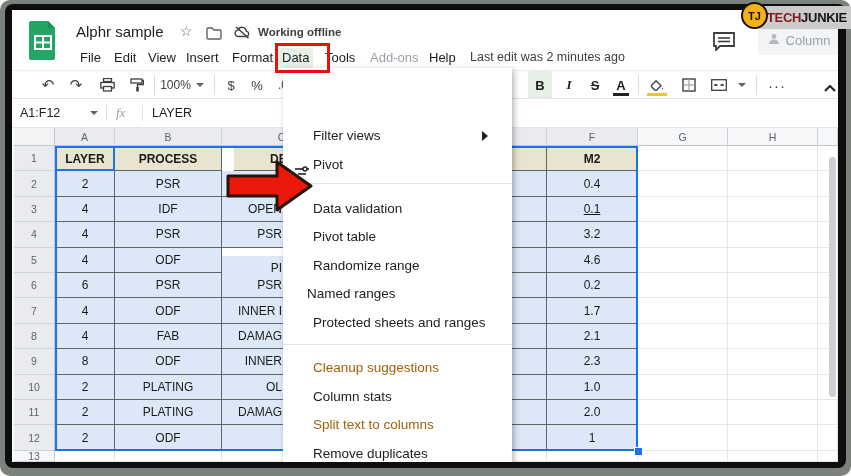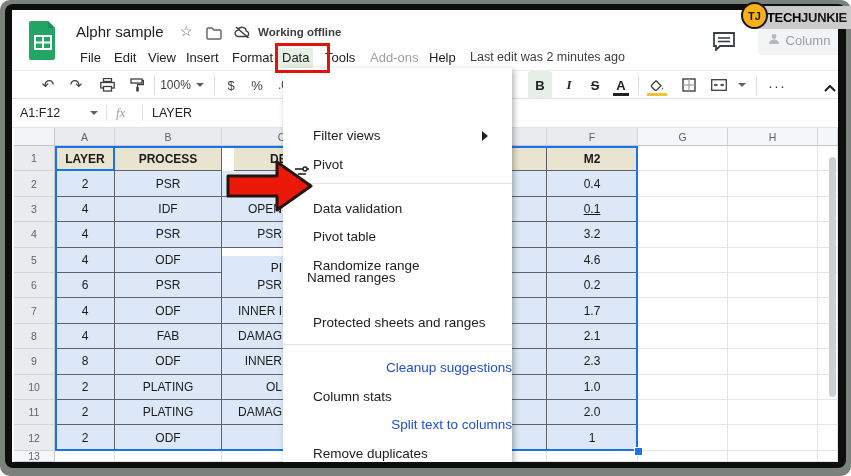--- a/index.html
+++ b/index.html
@@ -52,33 +52,33 @@
   .dcell.first-row{border-top:1px solid #5f6368;}
   .dcell.frag{justify-content:flex-end;padding-right:59px;overflow:visible;white-space:nowrap;}
   .ecell{position:absolute;box-sizing:border-box;border-right:1px solid #e4e6e9;border-bottom:1px solid #e4e6e9;background:#fff;}
   .range-border{position:absolute;left:43px;top:136px;width:583px;height:305px;box-sizing:border-box;border:2px solid #1a73e8;pointer-events:none;z-index:15;}
   .active-cell{position:absolute;left:43px;top:136px;width:60px;height:25px;box-sizing:border-box;border:2px solid #1a73e8;pointer-events:none;z-index:16;}
   .fill-handle{position:absolute;left:622px;top:437px;width:7px;height:7px;background:#1a73e8;border:1px solid #fff;box-sizing:content-box;z-index:17;}
 
   
   .menu-panel{position:absolute;left:271px;top:58px;width:229px;height:394px;background:#fff;box-shadow:2px 2px 6px rgba(0,0,0,0.3);z-index:30;}
   .menu-item{position:absolute;left:0;width:229px;height:28px;line-height:28px;box-sizing:border-box;padding-left:30px;font-size:13.5px;color:#202124;white-space:nowrap;}
-  .menu-item.disabled{color:#1d4ed8;text-align:right;}
+  .menu-item.disabled{color:#a16207;}
   .menu-divider{position:absolute;left:0;width:229px;height:1px;background:#e3e3e3;}
   .submenu-arrow{position:absolute;right:24px;top:9px;width:0;height:0;border-top:5px solid transparent;border-bottom:5px solid transparent;border-left:6px solid #202124;}
   .menu-icon{position:absolute;left:11px;top:8px;}
   .menu-scrollbar{position:absolute;right:2px;top:147px;width:7px;height:240px;background:#ccd0d4;border-radius:4px;z-index:31;}
 
   
   .red-arrow{position:absolute;left:214px;top:148px;z-index:40;}
 
   
   .tj-banner{position:absolute;left:757px;top:6px;width:94px;height:23px;background:#cbcbcb;border-radius:5px 0 0 0;z-index:70;display:flex;align-items:center;justify-content:flex-end;padding-right:4px;box-sizing:border-box;font-size:13px;font-weight:bold;letter-spacing:-0.3px;}
   .tj-circle{position:absolute;left:741px;top:2px;width:27px;height:27px;border-radius:50%;background:#f7b113;border:2px solid #141414;box-sizing:border-box;z-index:71;display:flex;align-items:center;justify-content:center;font-size:11px;font-weight:bold;color:#141414;}
-  .tj-tech{color:#000000;}
+  .tj-tech{color:#7f1d1d;}
   .tj-junkie{color:#161616;}
 
   .collapse-chevron{position:absolute;left:812px;top:68px;color:#202124;font-weight:bold;z-index:5;}
 </style>
 </head>
 <body>
 
 <div class="stage">
   <div class="frame-outer"></div>
   <div class="frame-inner"></div>
@@ -369,21 +369,21 @@
         <div class="menu-item" style="top: 54px;"><span>Filter views</span><span class="submenu-arrow"></span></div>
         <div class="menu-item" style="top: 83px;"><span>Pivot</span><span class="menu-icon"><svg width="16" height="12" viewBox="0 0 16 12">
               <line x1="1" y1="4" x2="15" y2="4" stroke="#202124" stroke-width="1.6"></line>
               <circle cx="11" cy="4" r="2" fill="#fff" stroke="#202124" stroke-width="1.4"></circle>
               <line x1="4" y1="9" x2="12" y2="9" stroke="#202124" stroke-width="1.6"></line>
             </svg></span></div>
         <div class="menu-divider" style="top: 115px;"></div>
         <div class="menu-item" style="top: 155px;"><span>Pivot table</span></div>
         <div class="menu-item" style="top: 127px;"><span>Data validation</span></div>
         <div class="menu-item" style="top: 184px;"><span>Randomize range</span></div>
-        <div class="menu-item" style="top: 196px; padding-left: 24px;"><span>Named ranges</span></div>
+        <div class="menu-item" style="top: 212px; padding-left: 24px;"><span>Named ranges</span></div>
         <div class="menu-item" style="top: 241px;"><span>Protected sheets and ranges</span></div>
         <div class="menu-divider" style="top: 276px;"></div>
         <div class="menu-item disabled" style="top: 286px;"><span>Cleanup suggestions</span></div>
         <div class="menu-item" style="top: 315px;"><span>Column stats</span></div>
         <div class="menu-item disabled" style="top: 343px;"><span>Split text to columns</span></div>
         <div class="menu-item" style="top: 372px;"><span>Remove duplicates</span></div>
       </div>
     <div class="menu-scrollbar"></div>
 
     <div class="red-arrow">

